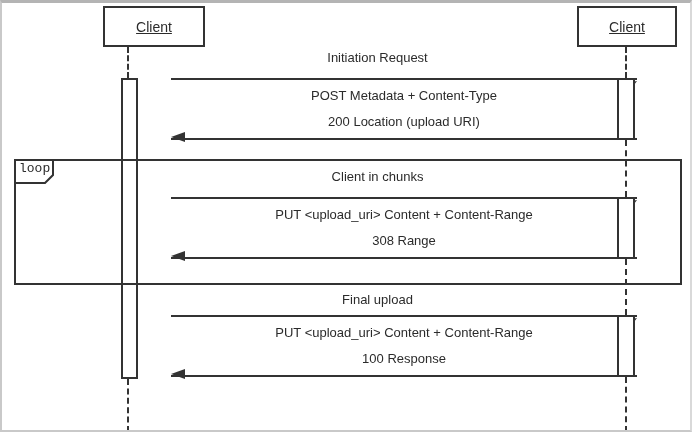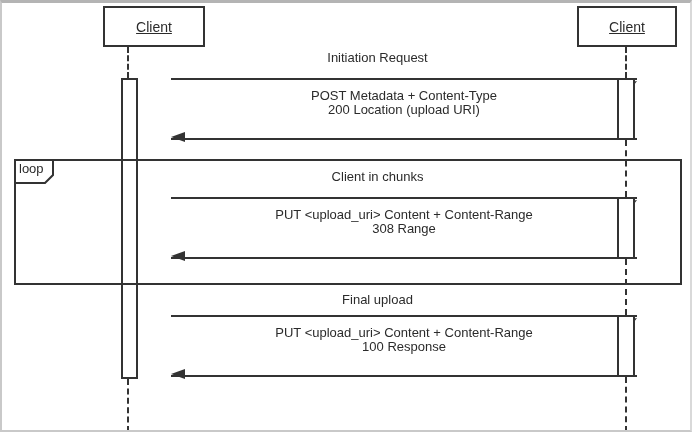--- a/index.html
+++ b/index.html
@@ -65,21 +65,21 @@
   .ex-2{top:194px;height:62px;}
   .ex-3{top:312px;height:62px;}
   .msg{
     position:absolute;left:0;right:0;
     text-align:center;
     font-size:13px;line-height:15px;
     z-index:5;
     white-space:nowrap;
   }
   .msg.req{top:8px;}
-  .msg.res{bottom:21px;}
+  .msg.res{bottom:9px;}
   .msg-label{
     position:absolute;
     left:136px;width:479px;
     text-align:center;
     font-size:13px;line-height:15px;
     z-index:5;
     white-space:nowrap;
   }
   .lbl-1{top:47px;text-align:center;}
   .lbl-2{top:166px;}
@@ -113,20 +113,21 @@
   .loop-tag{
     position:absolute;
     left:12px;top:156px;
     z-index:5;
   }
   .loop-tag-text{
     position:absolute;
     left:17px;top:158px;
     font-size:13px;line-height:15px;
     z-index:6;
+    font-family:Liberation Mono, monospace;
   }
 </style>
 </head>
 <body>
 
 <div class="stage">
 
   <div class="lifeline ll-client" style="top:44px;height:31px;"></div>
   <div class="lifeline ll-client" style="top:376px;height:53px;"></div>
   <div class="lifeline ll-server" style="top:44px;height:31px;"></div>

